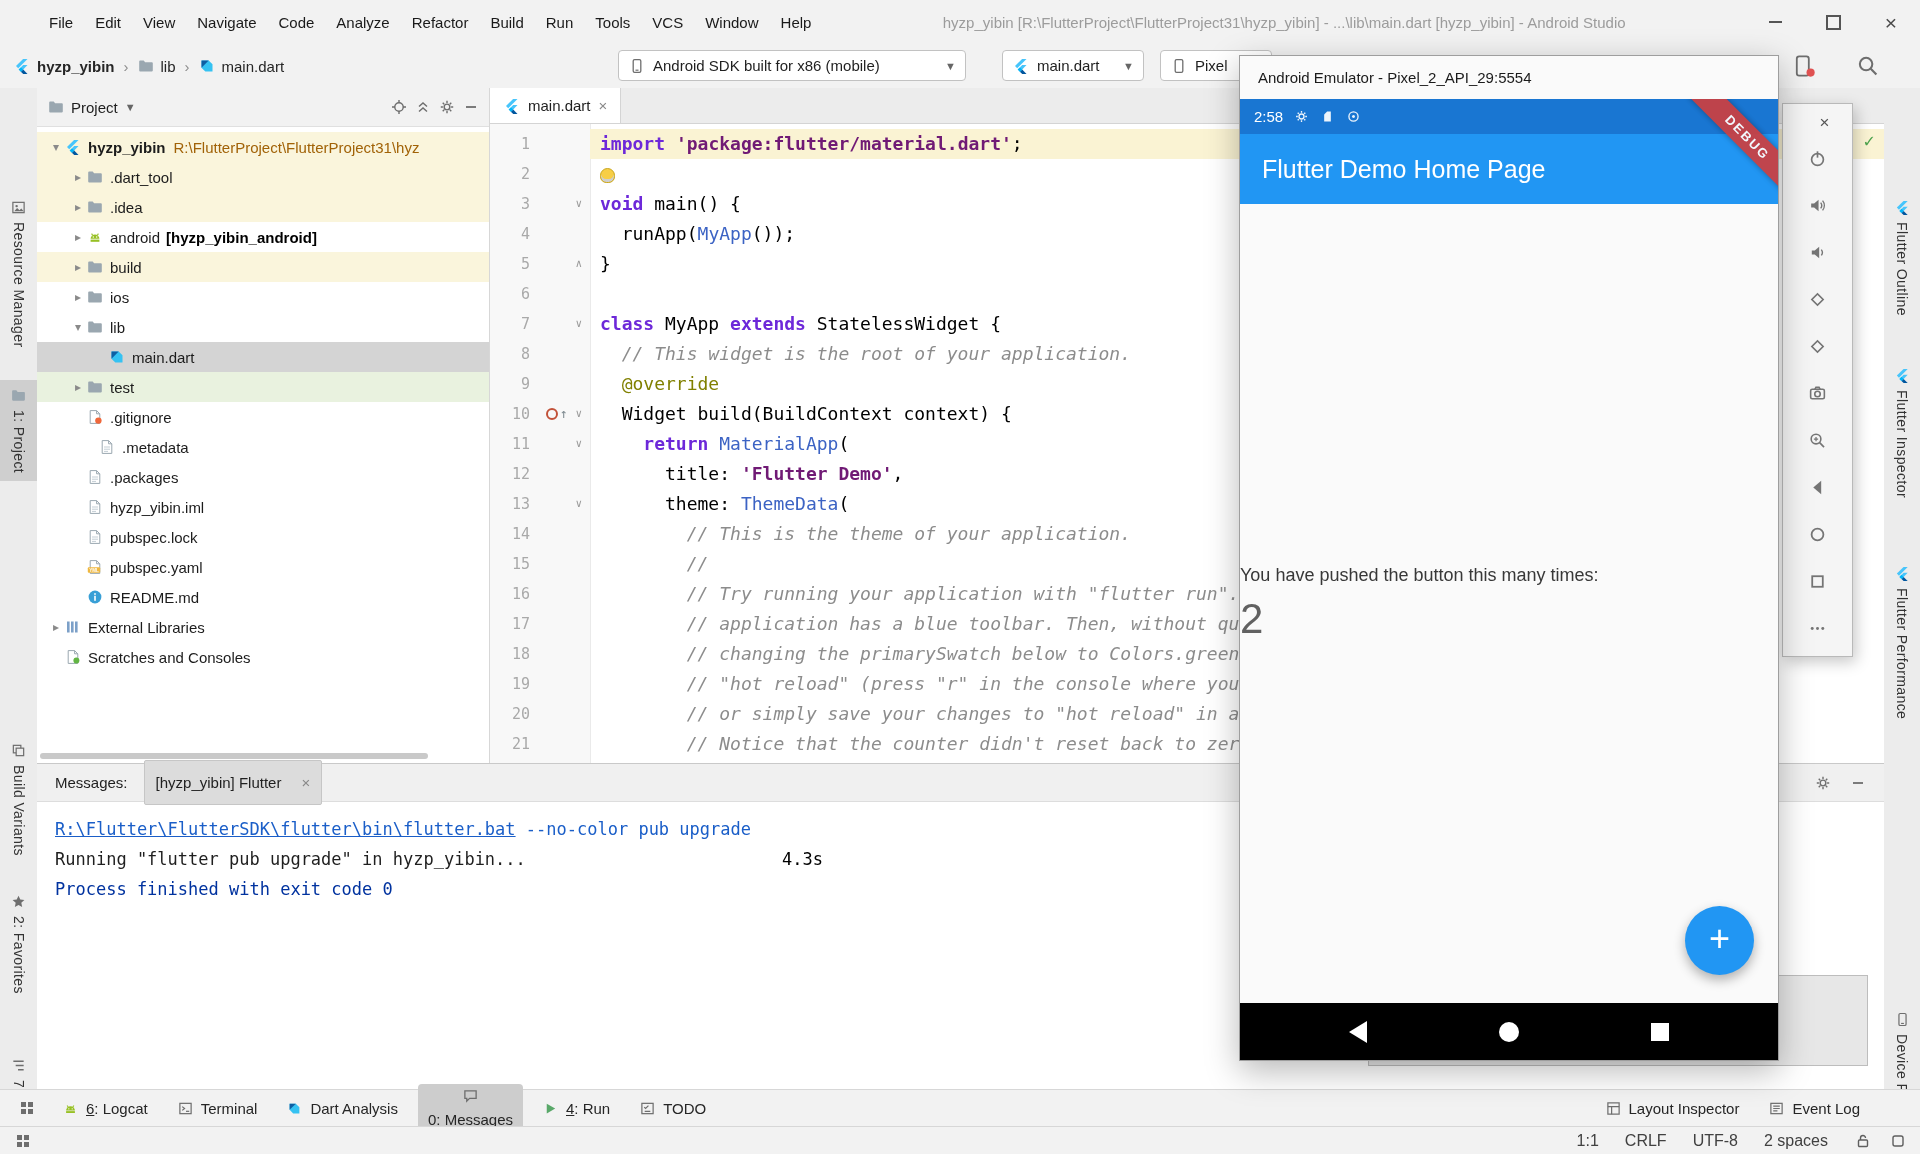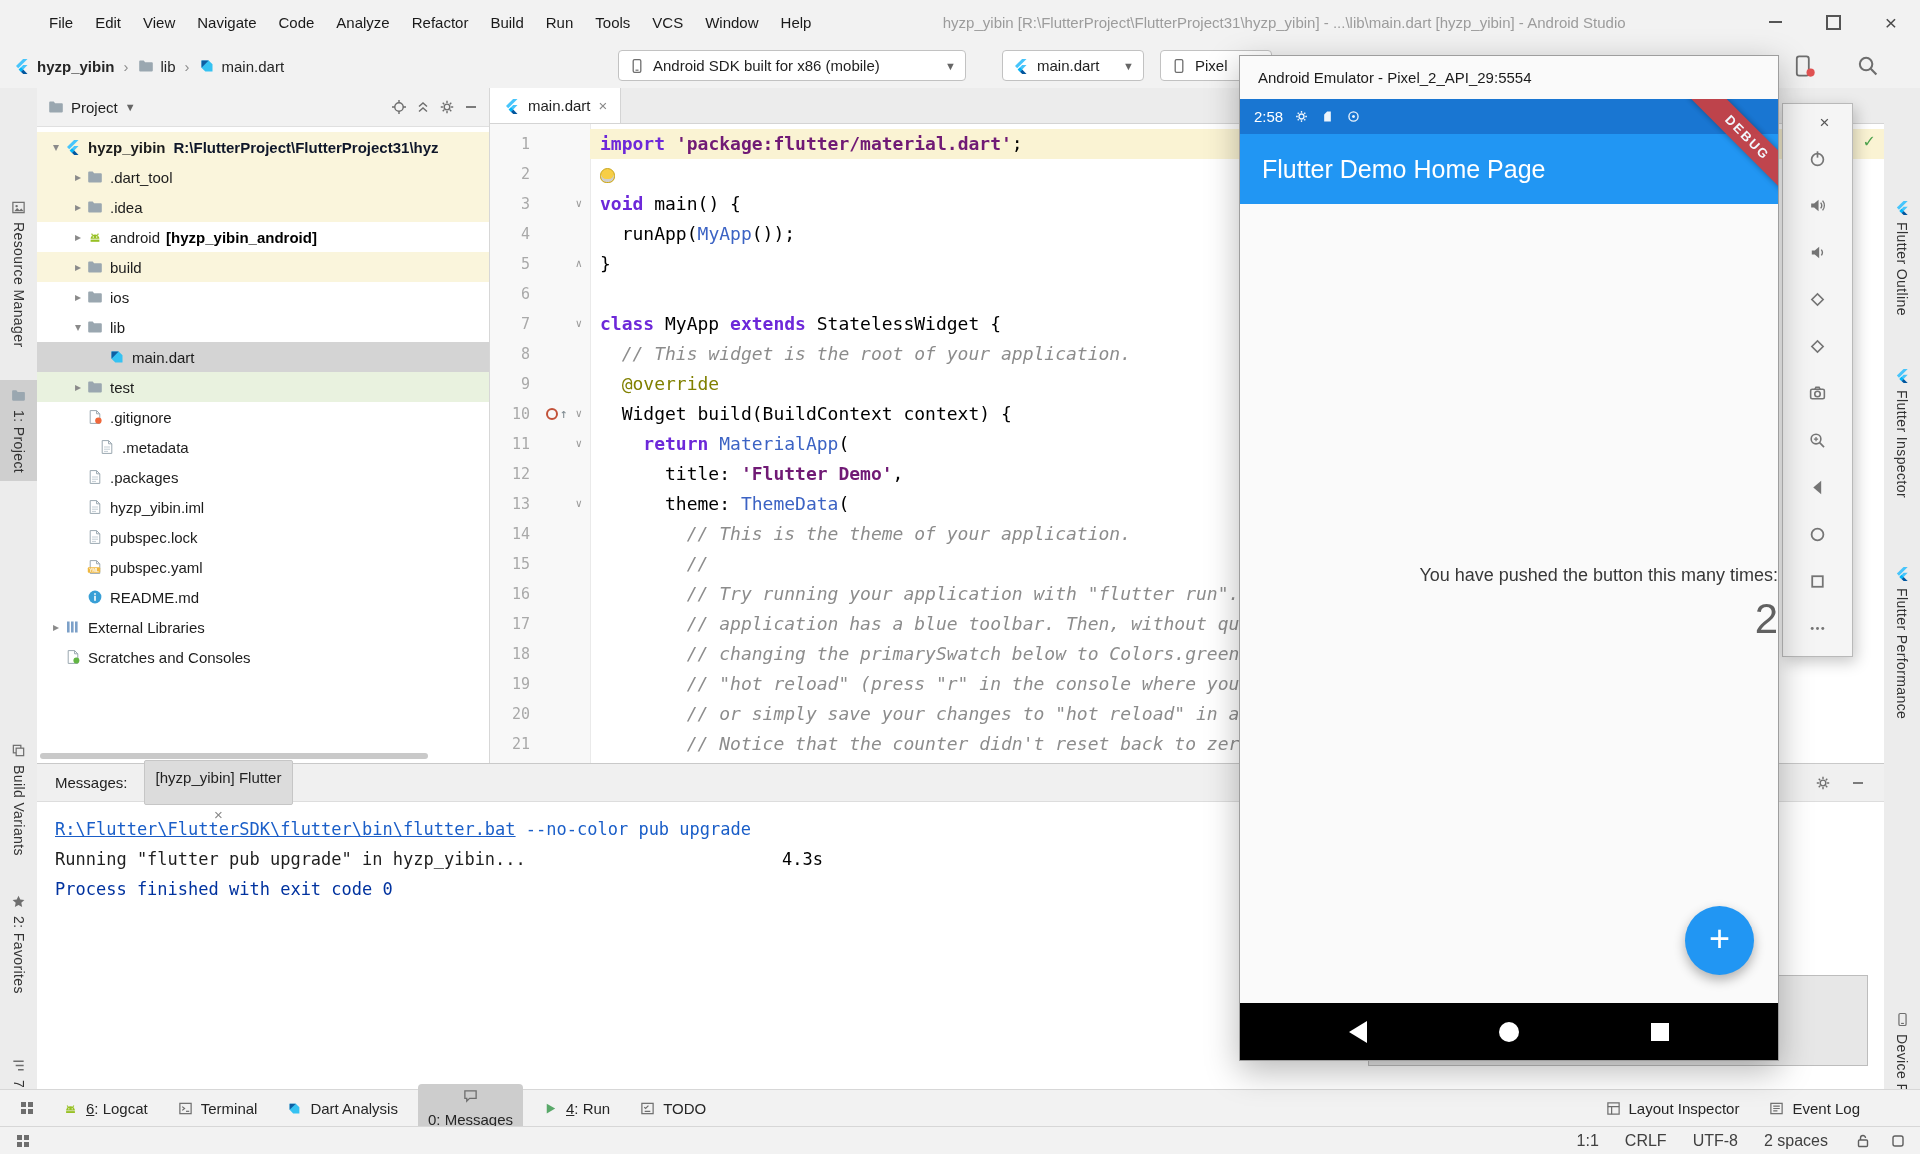--- a/index.html
+++ b/index.html
@@ -53,21 +53,21 @@
   .trow{height:30px;display:flex;align-items:center;white-space:nowrap;}
   .trow.sel{background:#D4D4D4;}
   .trow.mod{background:#FAF5DC;}
   .trow.new{background:#E9F2DF;}
   .chev{width:18px;flex:none;font-size:12px;color:#8a8a8a;text-align:center;}
   .ticon{width:16px;height:16px;flex:none;margin-right:7px;}
   .ticon svg{width:16px;height:16px;}
   .tlabel{font-size:15px;color:#1c1c1c;}
   .tlabel.b{font-weight:bold;}
   .textra{margin-left:8px;}
-  .textra.path{color:#0f172a;font-weight:bold;}
+  .textra.path{color:#a16207;}
   .textra.bold{color:#000;font-weight:bold;margin-left:6px;}
   .hscroll{position:absolute;left:3px;bottom:4px;width:388px;height:6px;border-radius:3px;background:#C9C9C9;}
 
   
   .editor{position:absolute;left:490px;top:88px;right:36px;height:675px;background:#fff;}
   .tabbar{height:35px;background:#ECECEC;border-bottom:1px solid #D4D4D4;display:flex;}
   .tab{display:flex;align-items:center;gap:8px;padding:0 13px;background:#fff;border-right:1px solid #D4D4D4;}
   .tab-close{color:#888;font-size:15px;}
   .codearea{position:absolute;left:0;right:0;top:36px;bottom:0;overflow:hidden;font-family:"DejaVu Sans Mono","Liberation Mono",monospace;font-size:18px;}
   .gutter-bg{position:absolute;left:0;top:0;bottom:0;width:100px;background:#F8F8F8;border-right:1px solid #EAEAEA;}
@@ -85,21 +85,21 @@
   .tk-s{color:#701a75;font-weight:bold;}
   .tk-c{color:#8C8C8C;font-style:italic;}
   .tk-a{color:#808000;}
   .tk-t{color:#3C63C4;}
   .tk-p{color:#000;}
   .insp{position:absolute;top:44px;right:8px;color:#4DA34D;font-weight:bold;font-size:16px;}
 
   
   .messages{position:absolute;left:37px;right:36px;top:763px;height:326px;background:#fff;border-top:1px solid #C9C9C9;box-sizing:border-box;}
   .msg-header{height:37px;background:#F0F0F0;border-bottom:1px solid #DDDDDD;display:flex;align-items:center;padding-left:18px;gap:16px;position:relative;}
-  .msg-tab{display:flex;align-items:center;gap:20px;height:27px;padding:8px 11px;background:#DCDCDC;border:1px solid #C6C6C6;border-radius:2px;flex-direction:column;}
+  .msg-tab{display:flex;align-items:center;gap:20px;height:27px;padding:8px 11px;background:#DCDCDC;border:1px solid #C6C6C6;border-radius:2px;}
   .msg-actions{position:absolute;right:18px;top:0;height:37px;display:flex;align-items:center;gap:18px;}
   .msg-body{position:relative;padding:12px 0 0 18px;font-family:"DejaVu Sans Mono","Liberation Mono",monospace;font-size:17px;line-height:30px;}
   .lnk{color:#1A5EC8;text-decoration:underline;}
   .args{color:#1A5EC8;}
   .sys{color:#00329F;}
   .dur{position:absolute;left:745px;top:42px;color:#000;}
 
   
   .bottombar{position:absolute;left:0;right:0;top:1089px;height:37px;background:#F2F2F2;border-top:1px solid #D7D7D7;display:flex;align-items:center;padding:0 14px 0 18px;gap:6px;box-sizing:border-box;}
   .bb-item{display:flex;align-items:center;gap:8px;padding:4px 10px;border-radius:4px;color:#262626;}
@@ -113,21 +113,21 @@
   .sb-icons{display:flex;gap:18px;align-items:center;margin-left:26px;}
 
   
   .emu-win{position:absolute;left:1239px;top:55px;width:540px;height:1006px;background:#fff;border:1px solid #9E9E9E;box-shadow:0 10px 32px rgba(0,0,0,.28);z-index:40;box-sizing:border-box;}
   .emu-titlebar{height:43px;display:flex;align-items:center;padding-left:18px;background:#FAFAFA;color:#1b1b1b;}
   .emu-screen{position:absolute;left:0;right:0;top:43px;bottom:0;overflow:hidden;background:#FAFAFA;}
   .emu-status{height:35px;background:#1976D2;display:flex;align-items:center;color:#fff;padding:0 14px;gap:11px;}
   .emu-status .esi{width:15px;height:15px;opacity:.92;}
   .emu-status .esi svg{width:15px;height:15px;}
   .emu-appbar{height:70px;background:#2196F3;display:flex;align-items:center;padding:0 22px;color:#fff;font-size:25px;font-weight:500;}
-  .emu-body{position:absolute;left:0;right:0;top:105px;bottom:57px;background:#FAFAFA;display:flex;flex-direction:column;align-items:flex-end;justify-content:center;gap:9px;}
+  .emu-body{position:absolute;left:0;right:0;top:105px;bottom:57px;background:#FAFAFA;display:flex;flex-direction:column;align-items:flex-start;justify-content:center;gap:9px;}
   .emu-push{font-size:18px;color:#383838;}
   .emu-count{font-size:42px;color:#616161;}
   .fab{position:absolute;right:24px;bottom:85px;width:69px;height:69px;border-radius:50%;background:#2196F3;box-shadow:0 5px 12px rgba(0,0,0,.3);display:flex;align-items:center;justify-content:center;}
   .fab span{color:#fff;font-size:36px;line-height:1;margin-top:-3px;}
   .emu-nav{position:absolute;left:0;right:0;bottom:0;height:57px;background:#000;display:flex;align-items:center;justify-content:center;gap:132px;}
   .nav-back{width:0;height:0;border-top:11px solid transparent;border-bottom:11px solid transparent;border-right:18px solid #fff;}
   .nav-home{width:20px;height:20px;border-radius:50%;background:#fff;}
   .nav-square{width:18px;height:18px;background:#fff;}
   .ribbon-box{position:absolute;top:0;right:0;width:112px;height:112px;overflow:hidden;pointer-events:none;}
   .ribbon{position:absolute;top:26px;right:-40px;transform:rotate(45deg);background:#C94043;color:#fff;font-size:13px;font-weight:bold;letter-spacing:2px;padding:5px 42px;box-shadow:0 0 6px rgba(0,0,0,.35);opacity:.94;}

